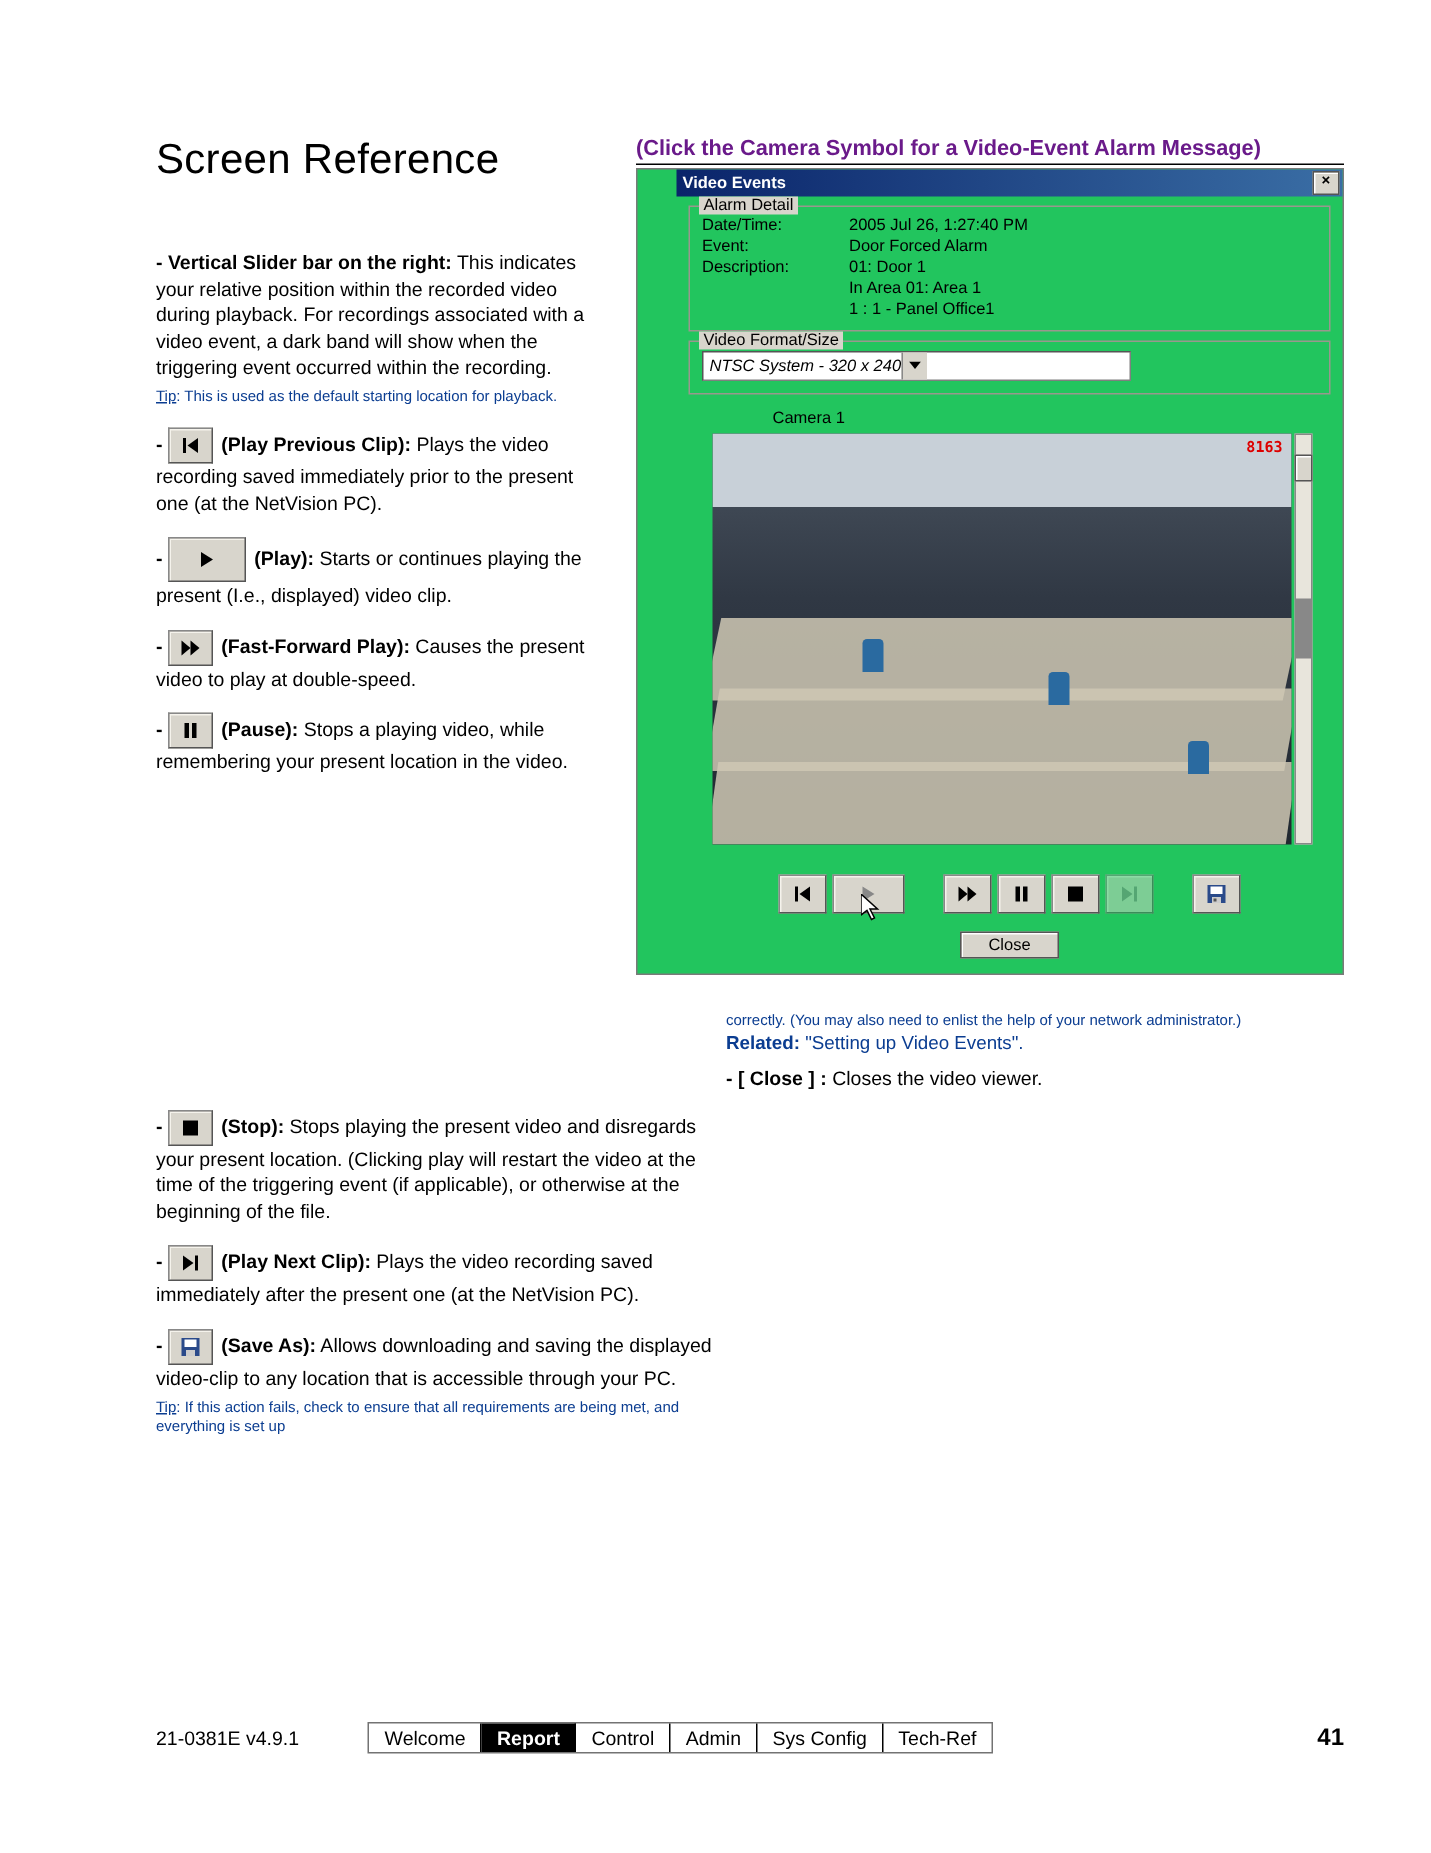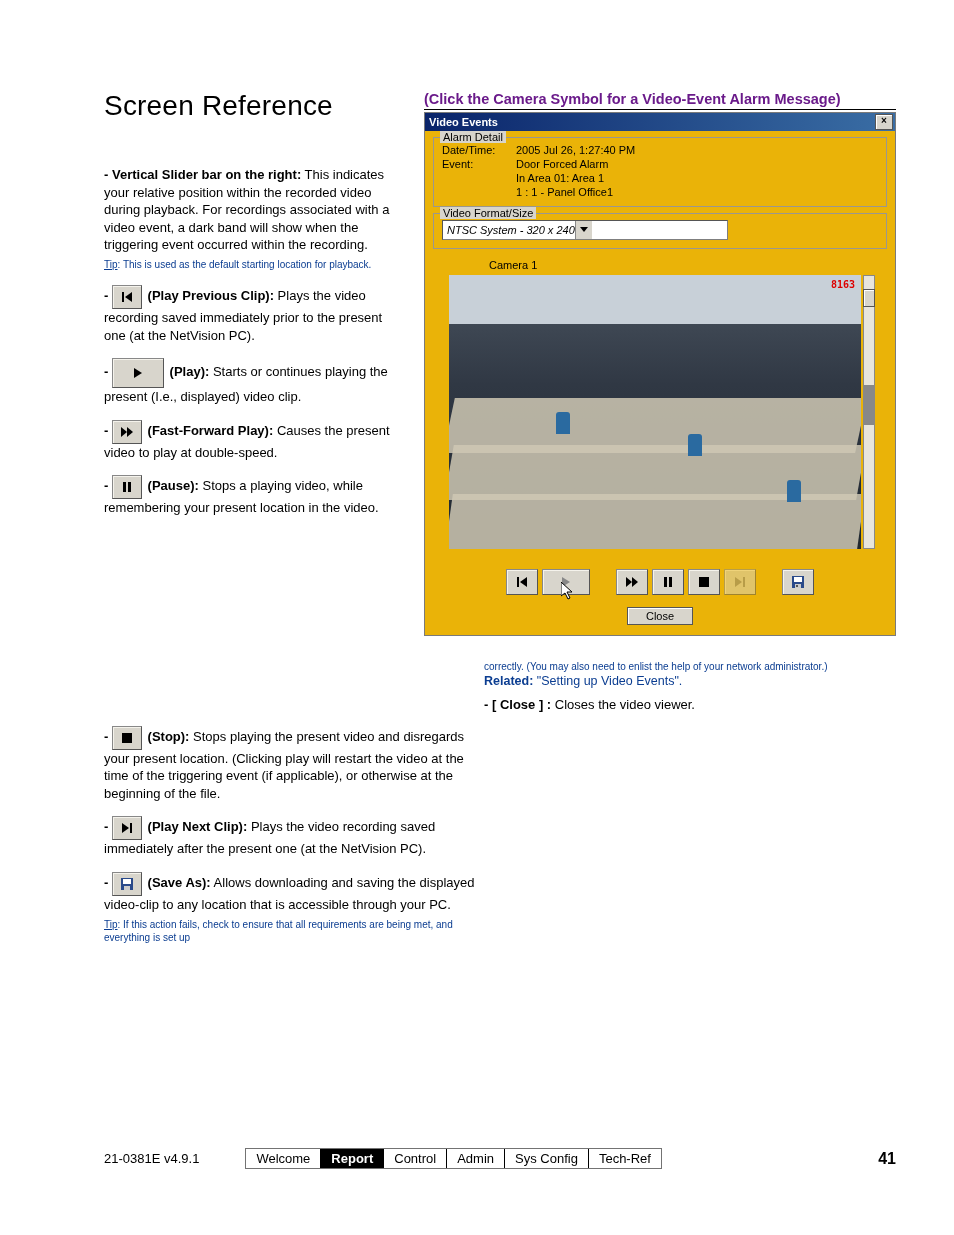--- a/index.html
+++ b/index.html
@@ -51,24 +51,25 @@
   .sub-heading {
     color: #6a1a8a;
     font-weight: bold;
     font-size: 14.5px;
     line-height: 1.3;
     margin-bottom: 6px;
   }
   .hr-under { border-bottom: 1px solid #000; margin-bottom: 2px; }
   .dialog {
     border: 1px solid #7a7a7a;
-    background: #eab308;
+    background: #22c55e;
     font-family: Tahoma, Arial, sans-serif;
     font-size: 11px;
     color: #000;
+    padding-left: 26px;
   }
   .titlebar {
     background: linear-gradient(to right, #0a246a, #3a6ea5);
     color: #fff;
     font-weight: bold;
     height: 18px;
     line-height: 18px;
     padding: 0 2px 0 4px;
     display: flex;
     justify-content: space-between;
@@ -89,21 +90,21 @@
     padding: 6px 8px 6px 8px;
     position: relative;
   }
   .group-label {
     position: absolute;
     top: -7px; left: 6px;
     background: #d8d5cc;
     padding: 0 3px;
     font-size: 11px;
   }
-  .detail-row { display: flex; margin-bottom: 2px; }
+  .detail-row { display: flex; margin-bottom: 2px; gap: 24px; }
   .detail-row .k { width: 74px; }
   .dropdown {
     background: #fff;
     border: 1px solid #7f7f7f;
     border-top-color: #555; border-left-color: #555;
     height: 18px; line-height: 18px;
     display: flex; justify-content: flex-start;
     padding-left: 4px;
     width: 280px;
     font-style: italic;
@@ -214,20 +215,24 @@
           <div class="group-label">Alarm Detail</div>
           <div class="detail-row">
               <span class="k">Date/Time:</span>
               <span>2005 Jul 26, 1:27:40 PM</span>
             </div>
           <div class="detail-row">
               <span class="k">Event:</span>
               <span>Door Forced Alarm</span>
             </div>
           <div class="detail-row">
+              <span class="k">Description:</span>
+              <span>01: Door 1</span>
+            </div>
+          <div class="detail-row">
               <span class="k"></span>
               <span>In Area 01: Area 1</span>
             </div>
           <div class="detail-row">
               <span class="k"></span>
               <span>1 : 1 - Panel Office1</span>
             </div>
         </div>
 
         <div class="group" style="padding:6px 8px 8px;">

